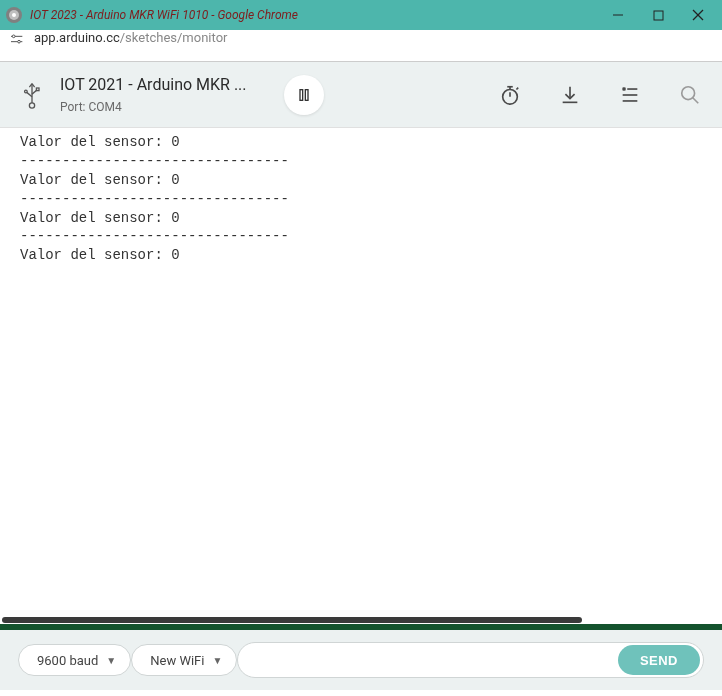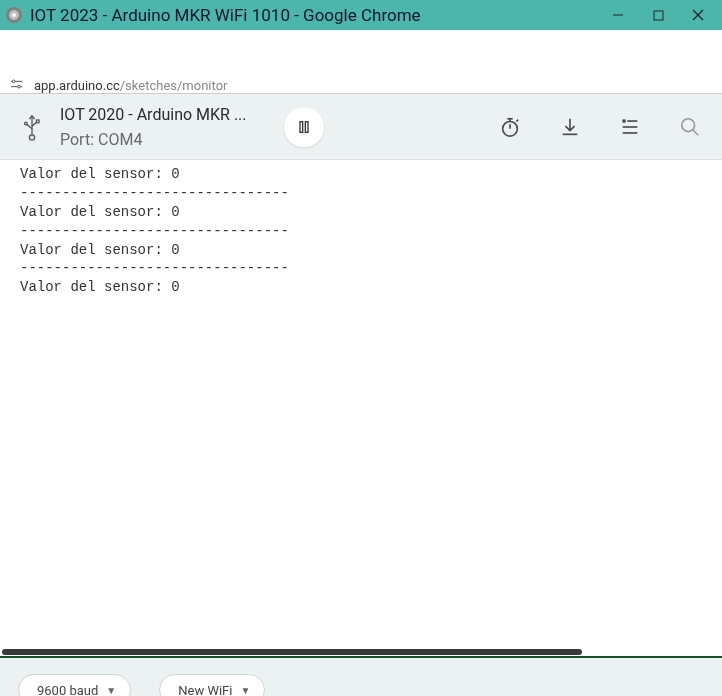--- a/index.html
+++ b/index.html
@@ -2,54 +2,54 @@
 <html><head>
   <meta charset="utf-8">
   <style>
     * { margin: 0; padding: 0; box-sizing: border-box; }
     body { font-family: -apple-system, BlinkMacSystemFont, "Segoe UI", Roboto, sans-serif; width: 722px; height: 696px; overflow: hidden; background: #fff; }
     
     
     .titlebar { height: 30px; background: #4db6ac; display: flex; align-items: center; padding: 0 6px; }
     .titlebar-icon { width: 16px; height: 16px; background: #808080; border-radius: 50%; margin-right: 8px; display:flex; align-items:center; justify-content:center; }
     .titlebar-icon svg { width:12px; height:12px; }
-    .titlebar-title { flex: 1; font-size: 17px; color: #0f172a; }
+    .titlebar-title { flex: 1; font-size: 12px; color: #7f1d1d; font-style: italic; }
     .titlebar-controls { display: flex; gap: 20px; margin-right: 8px; }
     .titlebar-btn { width: 20px; height: 20px; display: flex; align-items: center; justify-content: center; cursor: pointer; font-size: 13px; color:#222; }
     
     
-    .addressbar { height: 32px; background: #fff; border-bottom: 1px solid #ccc; display: flex; align-items: flex-end; padding: 0 8px; gap: 8px; margin-top: 32px; }
+    .addressbar { height: 32px; background: #fff; border-bottom: 1px solid #ccc; display: flex; align-items: flex-start; padding: 0 8px; gap: 8px; }
     .addr-icon { width: 18px; height: 18px; display: flex; align-items: center; justify-content: center; color: #555; }
     .addr-icon svg { width:16px; height:16px; }
     .addr-text { font-size: 13px; color: #333; }
     .addr-text .gray { color: #888; }
     
     
     .app-header { height: 66px; background: #ecf1f1; display: flex; align-items: center; padding: 0 18px; gap: 14px; border-bottom: 1px solid #e0e0e0; }
     .usb-icon { width: 28px; height: 28px; display:flex; align-items:center; justify-content:center; color: #555; }
     .usb-icon svg { width:22px; height:28px; }
     .header-titles { flex: 0 0 auto; min-width: 200px; }
     .header-title { font-size: 16px; color: #2a2a2a; font-weight: 400; }
-    .header-port { font-size: 16px; color: #6a6a6a; margin-top: 6px; }
+    .header-port { font-size: 12px; color: #6a6a6a; margin-top: 6px; }
     .pause-circle { width: 40px; height: 40px; background: #fff; border-radius: 50%; display: flex; align-items: center; justify-content: center; margin-left: 10px; cursor: pointer; box-shadow: 0 1px 3px rgba(0,0,0,0.1); }
     .pause-circle svg { width: 16px; height: 16px; }
     .header-spacer { flex: 1; }
     .header-action { width: 28px; height: 28px; display: flex; align-items: center; justify-content: center; cursor: pointer; color: #4a4a4a; margin-left: 18px; }
     .header-action svg { width: 22px; height: 22px; }
     
     
     .console { height: 488px; padding: 5px 20px; overflow-y: auto; font-family: "Consolas", "Courier New", monospace; font-size: 14px; line-height: 1.35; color: #333; background: #fff; position: relative; }
     .console-line { white-space: pre; }
     
     
     .scroll-track { height: 8px; background: #fff; position: relative; }
     .scroll-thumb { position: absolute; left: 2px; top: 1px; height: 6px; width: 580px; background: #3a3a3a; border-radius: 3px; }
     
     
-    .bottombar { height: 66px; background: #ecf1f1; display: flex; align-items: center; padding: 0 18px; gap: 28px; border-top: 2px solid #14532d; }
+    .bottombar { height: 66px; background: #ecf1f1; display: flex; align-items: center; padding: 0 18px; gap: 0; border-top: 6px solid #14532d; }
     .pill-select { height: 32px; border-radius: 16px; background: #fff; border: 1px solid #d0d5d5; display: flex; align-items: center; padding: 0 14px 0 18px; font-size: 13px; color: #444; cursor: pointer; gap: 8px; }
     .pill-select .caret { font-size: 10px; color: #666; }
     .send-wrap { flex: 1; display: flex; align-items: center; background: #fff; border: 1px solid #d0d5d5; border-radius: 18px; height: 36px; padding: 0 3px 0 16px; }
     .send-input { flex: 1; border: none; outline: none; font-size: 13px; background: transparent; }
     .send-btn { height: 30px; padding: 0 22px; background: #6fc2bb; color: #fff; font-weight: 700; font-size: 13px; border: none; border-radius: 15px; cursor: pointer; letter-spacing: 0.5px; }
   </style>
 </head>
 <body>
 
 <div class="titlebar">
@@ -103,21 +103,21 @@
         <line x1="12" y1="25" x2="12" y2="3"></line>
         <line x1="12" y1="3" x2="9" y2="7"></line>
         <line x1="12" y1="3" x2="15" y2="7"></line>
         <line x1="12" y1="18" x2="6" y2="13"></line>
         <circle cx="5" cy="12" r="1.5"></circle>
         <line x1="12" y1="15" x2="18" y2="10"></line>
         <rect x="17" y="8" width="3" height="3"></rect>
       </svg>
   </div>
   <div class="header-titles">
-    <div class="header-title">IOT 2020 - Arduino MKR ...</div>
+    <div class="header-title">IOT 2021 - Arduino MKR ...</div>
     <div class="header-port">Port: COM4</div>
   </div>
   <div class="pause-circle">
     <svg viewBox="0 0 24 24">
         <rect x="6" y="4" width="4" height="16" fill="none" stroke="#333" stroke-width="2"></rect>
         <rect x="14" y="4" width="4" height="16" fill="none" stroke="#333" stroke-width="2"></rect>
       </svg>
   </div>
   <div class="header-spacer"></div>
   <div class="header-action">
@@ -172,13 +172,17 @@
 
 <div class="bottombar">
   <div class="pill-select">
     <span>9600 baud</span>
     <span class="caret">▼</span>
   </div>
   <div class="pill-select">
     <span>New WiFi</span>
     <span class="caret">▼</span>
   </div>
+  <div class="send-wrap">
+    <input class="send-input" placeholder="" style="">
+    <button class="send-btn">SEND</button>
+  </div>
 </div>
 
 </body></html>

